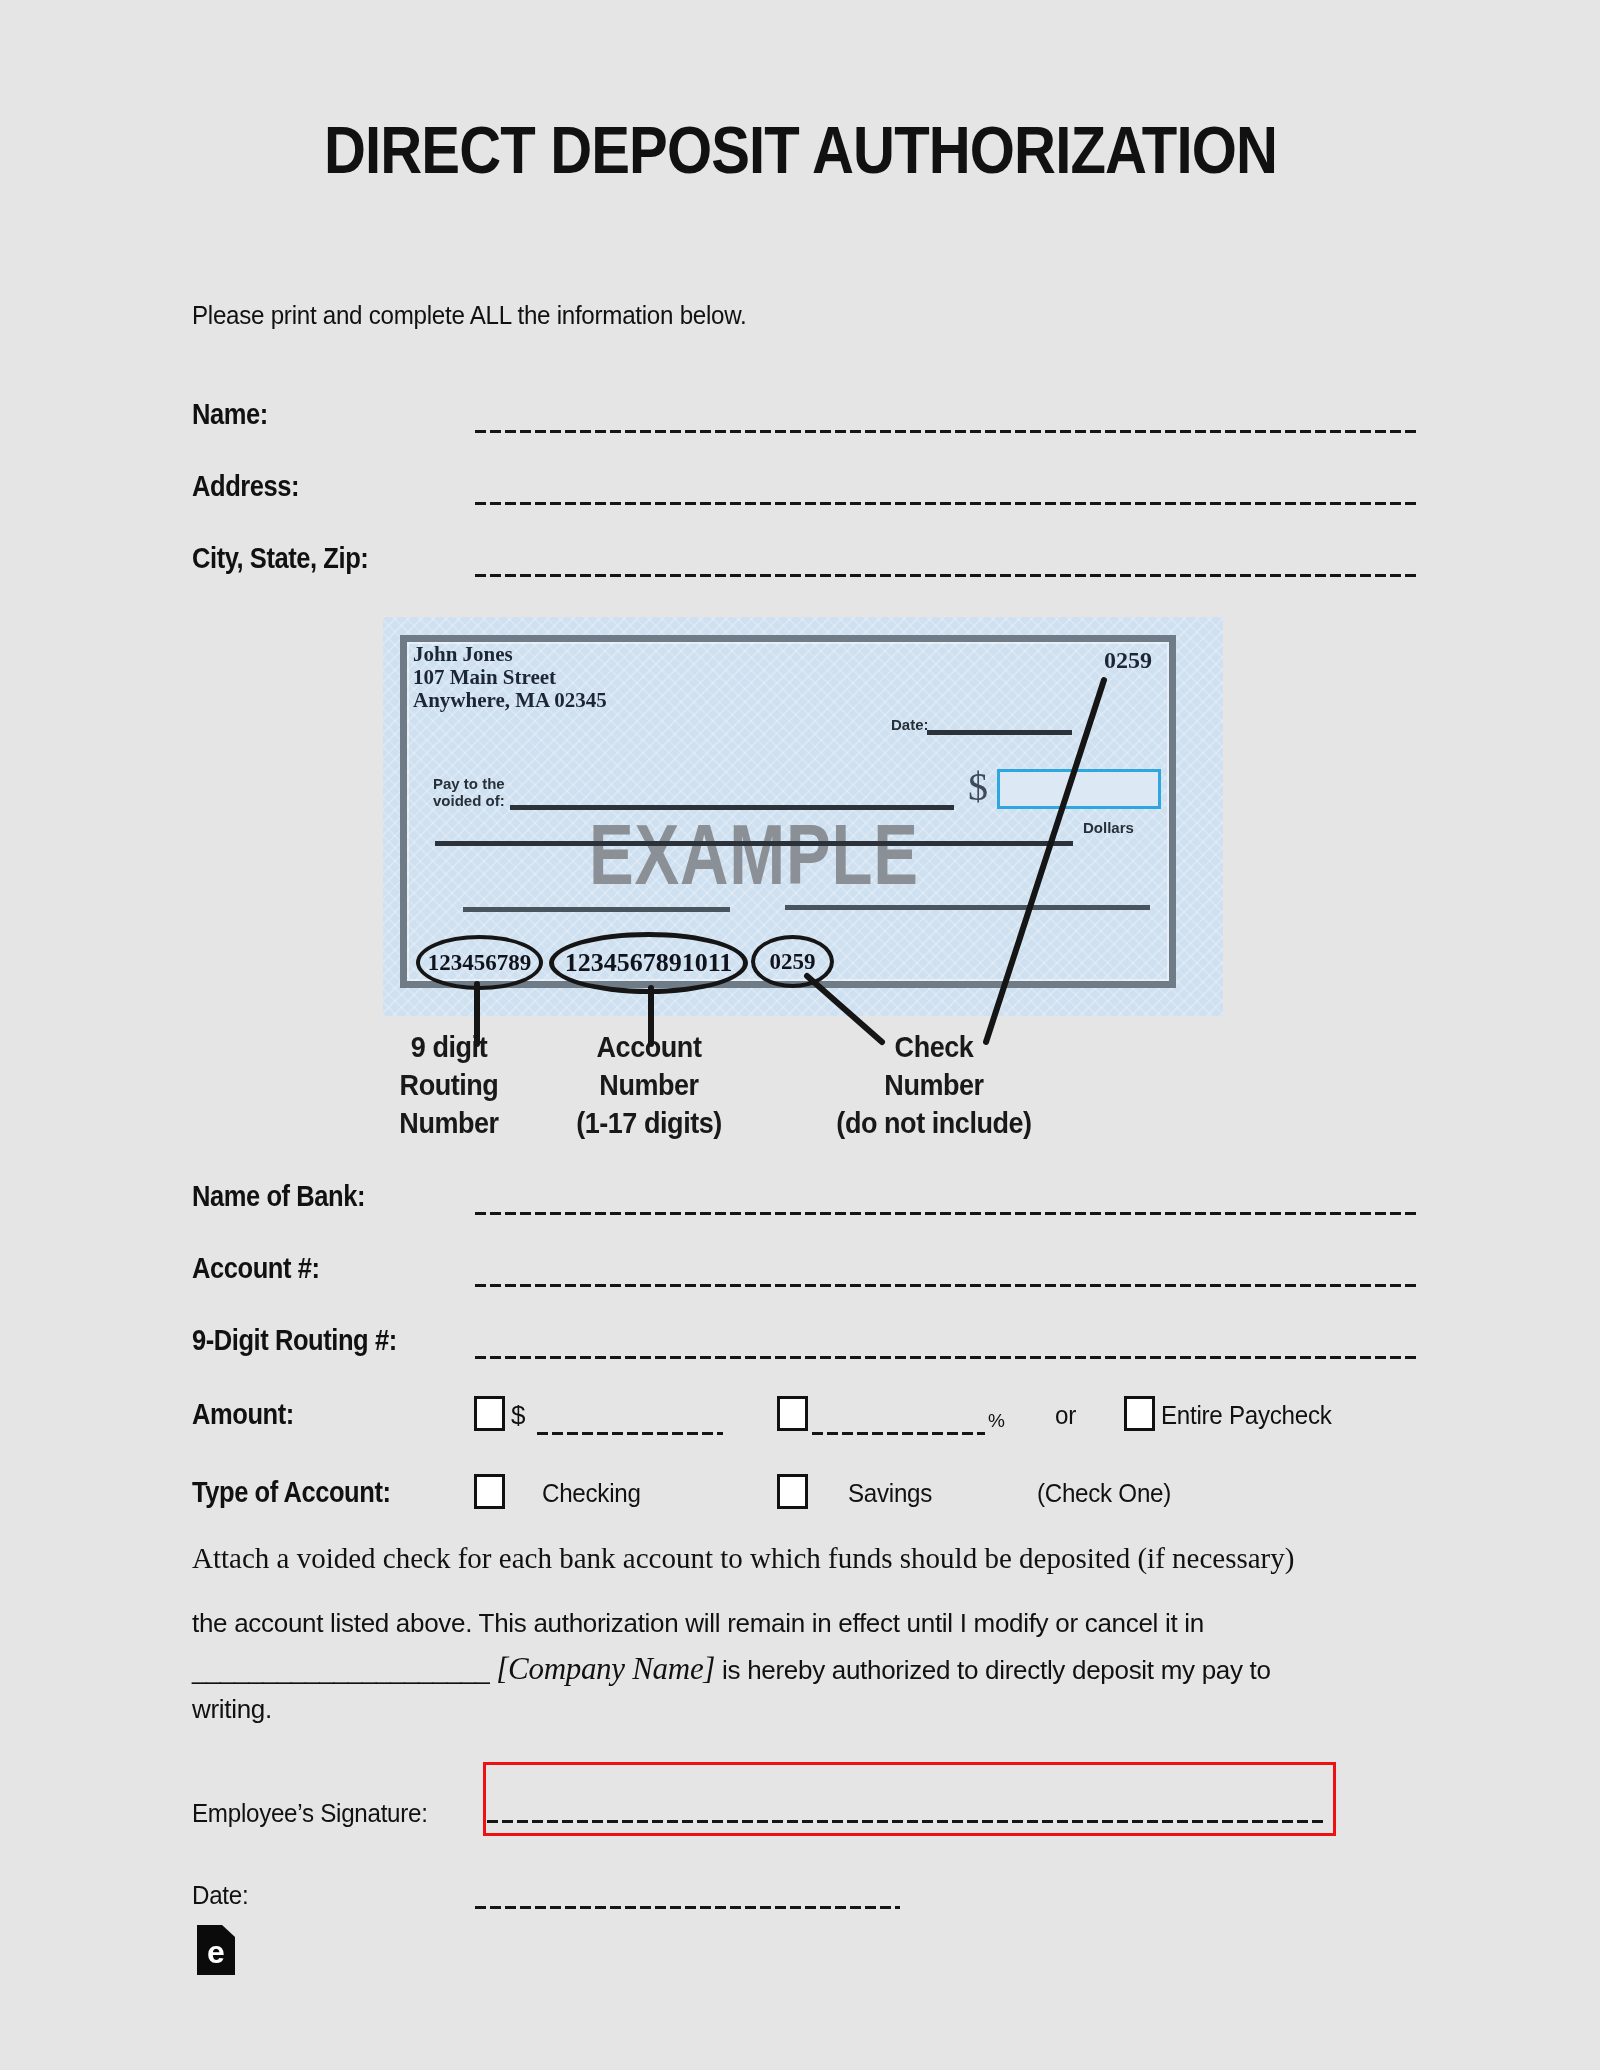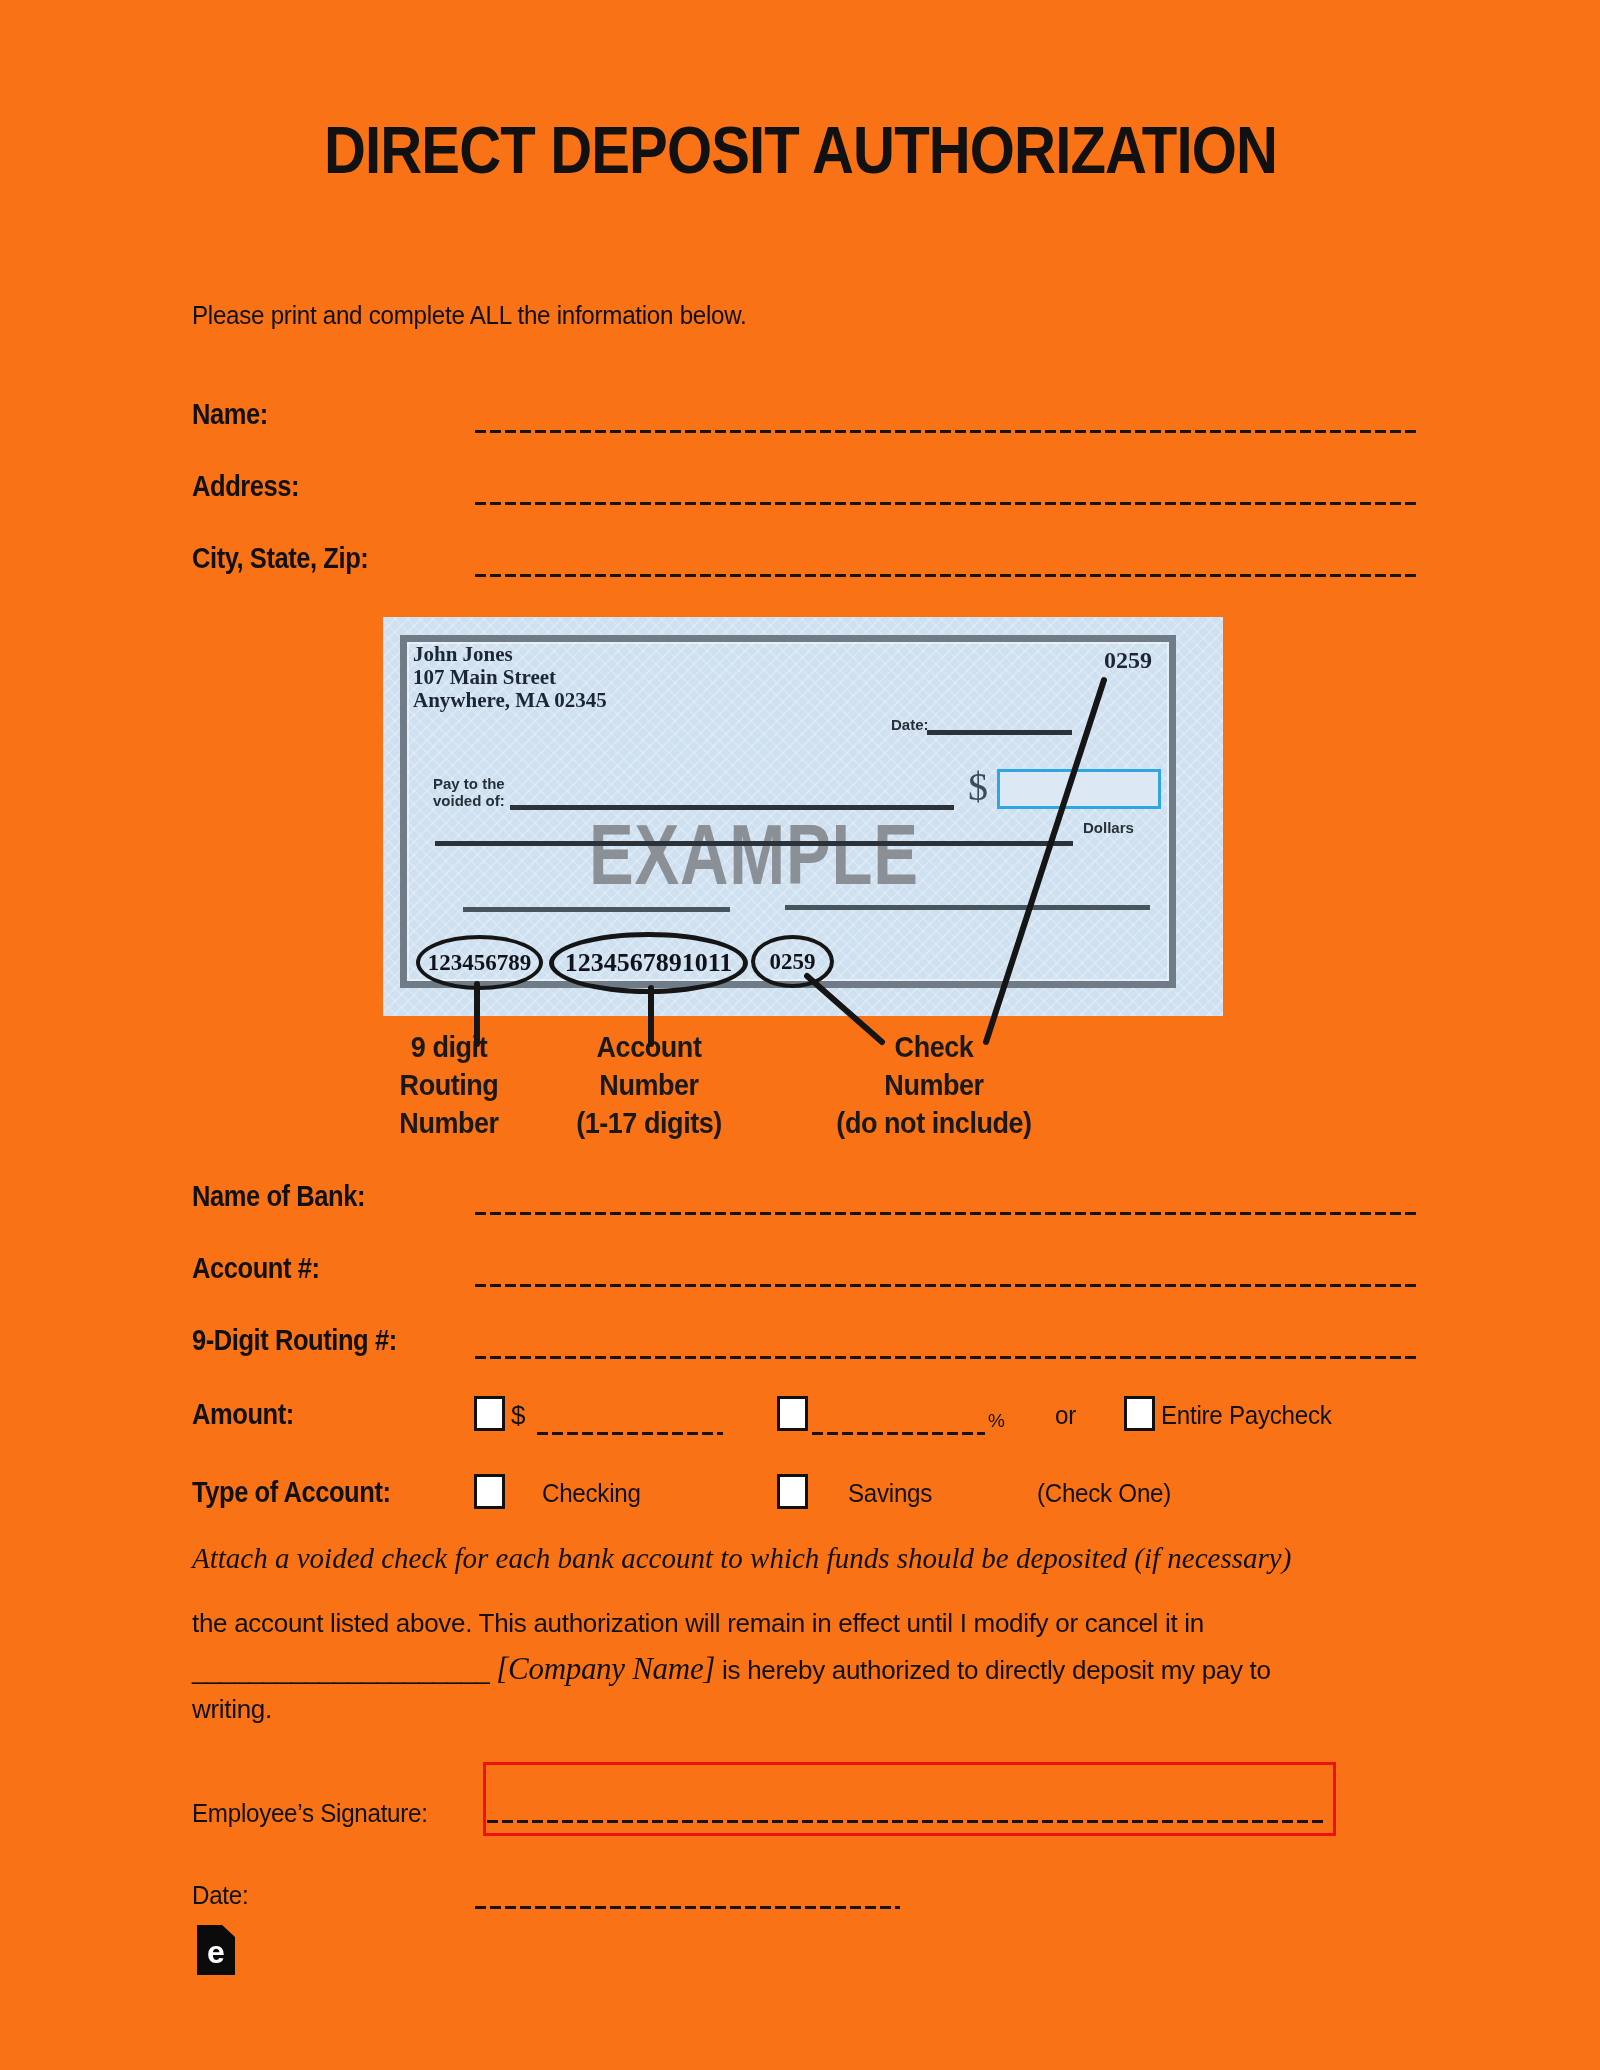--- a/index.html
+++ b/index.html
@@ -1,16 +1,16 @@
 <!DOCTYPE html>
 <html><head>
 <meta charset="utf-8">
 <style>
   html,body{margin:0;padding:0;background:#fff;}
-  .page{position:relative;width:1600px;height:2070px;background:#f97316;
+  .page{position:relative;width:1600px;height:2070px;background:#e5e5e5;
         font-family:"Liberation Sans",sans-serif;color:#111;overflow:hidden;}
 
   
   .abs{position:absolute;}
   .cond{transform:scaleX(.88);transform-origin:0 50%;}
   .cond93{transform:scaleX(.93);transform-origin:0 50%;}
   .blabel{font-weight:bold;font-size:29px;letter-spacing:-.5px;white-space:nowrap;}
   .body-txt{font-size:26px;letter-spacing:-.3px;white-space:nowrap;}
   .dash{height:3px;background:repeating-linear-gradient(90deg,#151515 0 11px,transparent 11px 15px);}
   .solidline{background:#2b323a;}
@@ -37,21 +37,21 @@
            letter-spacing:1px;line-height:1;transform:scaleX(.78);transform-origin:0 0;white-space:nowrap;}
   .dollar-big{left:585px;top:146px;font-family:"Liberation Serif",serif;font-size:40px;color:#3e4a57;}
   .amt-box{left:614px;top:152px;width:158px;height:34px;border:3px solid #2ea7e0;background:#dde8f5;}
   .grayline{background:#49555e;}
   .oval{border:4px solid #151515;border-radius:50%;display:flex;align-items:center;justify-content:center;
         font-family:"Liberation Serif",serif;font-weight:bold;color:#10131c;background:transparent;}
   .anno{font-weight:bold;font-size:30px;line-height:38px;letter-spacing:-.5px;text-align:center;
         transform:scaleX(.9);transform-origin:50% 0;color:#191919;}
 
   
-  .italic-note{font-family:"Liberation Serif",serif;font-style:italic;font-size:29px;
+  .italic-note{font-family:"Liberation Serif",serif;font-size:29px;
                letter-spacing:0;white-space:nowrap;}
   .auth-line{font-size:26px;letter-spacing:-.3px;white-space:nowrap;}
   .company{font-family:"Liberation Serif",serif;font-style:italic;font-size:31px;}
   .sig-box{left:483px;top:1762px;width:847px;height:68px;border:3px solid #ee1111;background:transparent;}
   .svg-overlay{left:0;top:0;width:1600px;height:2070px;pointer-events:none;}
 
   
   .logo{left:197px;top:1925px;width:38px;height:50px;background:#0b0b0b;
         clip-path:polygon(0 0,66% 0,100% 24%,100% 100%,0 100%);
         display:flex;align-items:center;justify-content:center;}

